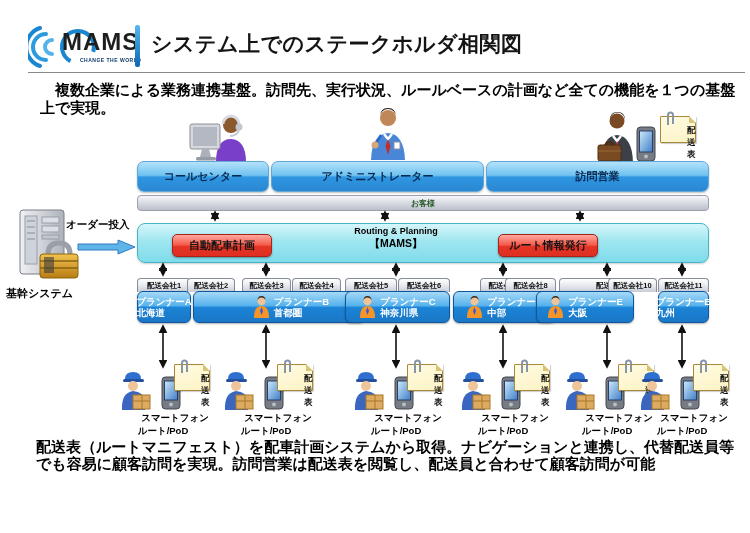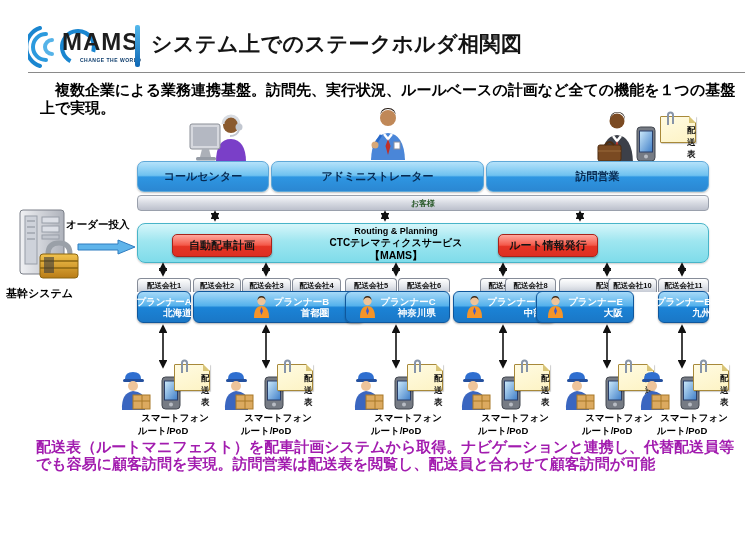--- a/index.html
+++ b/index.html
@@ -7,21 +7,21 @@
   .abs{position:absolute;}
   
   .logo{position:absolute;left:28px;top:24px;width:114px;height:46px;}
   .logo-mark{position:absolute;left:0;top:0;}
   .logo-text{position:absolute;left:34px;top:4px;font-size:24px;font-weight:800;color:#1e1e1e;letter-spacing:1px;}
   .logo-tagline{position:absolute;left:52px;top:33px;font-size:5px;font-weight:bold;color:#0a3a6a;letter-spacing:.5px;white-space:nowrap;}
   .logo-bar{position:absolute;left:107px;top:1px;width:5px;height:42px;border-radius:2px;background:linear-gradient(180deg,#55b9ec,#0d67b5);}
   .page-title{position:absolute;left:151px;top:30px;font-size:21px;font-weight:bold;color:#141414;letter-spacing:.5px;white-space:nowrap;}
   .hrule{position:absolute;left:28px;top:72px;width:717px;height:0;border-top:1.5px solid #8a8a8a;}
   .intro{position:absolute;left:40px;top:81px;width:702px;font-size:15px;font-weight:bold;color:#000;line-height:17.5px;margin:0;}
-  .footer-text{position:absolute;left:36px;top:438px;width:708px;font-size:15px;font-weight:bold;color:#a21caf;line-height:17px;margin:0;}
+  .footer-text{position:absolute;left:36px;top:438px;width:708px;font-size:15px;font-weight:bold;color:#000000;line-height:17px;margin:0;}
   
   .topbox{position:absolute;top:161px;height:29px;border-radius:7px;border:1px solid #5fa8d8;
     background:linear-gradient(180deg,#b5e2fa 0%,#6fc2f0 46%,#2e96e2 52%,#2b87d2 100%);
     display:flex;align-items:center;justify-content:center;font-size:11px;font-weight:bold;color:#072a52;
     box-shadow:0 1px 2px rgba(0,0,0,.25);}
   .custbar{position:absolute;left:137px;top:195px;width:570px;height:14px;border-radius:4px;border:1px solid #9aa0ac;
     background:linear-gradient(180deg,#f7f8fb 0%,#d7dae2 50%,#bcc0cc 100%);
     display:flex;align-items:center;justify-content:center;font-size:8px;font-weight:bold;color:#2d5c2d;}
   
   .routing{position:absolute;left:137px;top:223px;width:570px;height:38px;border-radius:8px;border:1px solid #48b4c8;
@@ -35,21 +35,21 @@
   .rc2{font-size:10px;font-weight:bold;line-height:12px;}
   .rc3{font-size:10.5px;font-weight:bold;line-height:12px;}
   
   .tab{position:absolute;top:278px;height:13px;border:1px solid #868c98;border-bottom:none;border-radius:4px 4px 0 0;
     background:linear-gradient(180deg,#ffffff 0%,#e4e7ec 55%,#c7ccd6 100%);
     display:flex;align-items:center;justify-content:center;font-size:7.5px;font-weight:bold;color:#111;}
   
   .planner{position:absolute;top:291px;height:30px;border-radius:6px;border:1px solid #0f579c;
     background:linear-gradient(180deg,#a6d9f8 0%,#56b2ec 45%,#1b83d6 52%,#1a77c6 100%);
     display:flex;align-items:center;justify-content:center;gap:4px;color:#fff;box-shadow:0 1px 2px rgba(0,0,0,.3);}
-  .planner .ptxt{text-align:right;font-weight:bold;font-size:9.5px;line-height:11px;white-space:nowrap;}
+  .planner .ptxt{text-align:left;font-weight:bold;font-size:9.5px;line-height:11px;white-space:nowrap;}
   
   .dgroup{position:absolute;top:364px;width:92px;text-align:center;}
   .cluster{position:relative;width:92px;height:46px;}
   .doc{position:absolute;width:34px;height:25px;background:linear-gradient(160deg,#fffbe2 0%,#fdf3c4 100%);
     border:1px solid #a8893a;border-radius:1px;box-shadow:1px 1px 1px rgba(0,0,0,.2);}
   .doc .fold{position:absolute;right:-1px;top:-1px;width:0;height:0;border-style:solid;border-width:0 7px 7px 0;border-color:transparent #fff transparent transparent;}
   .doc .fold2{position:absolute;right:-1px;top:-1px;width:0;height:0;border-style:solid;border-width:7px 0 0 7px;border-color:transparent transparent transparent #d9c578;}
   .doc-label{position:absolute;left:0;right:0;top:8px;font-size:8.5px;font-weight:bold;color:#111;padding-left:26px;}
   .clip{position:absolute;left:3px;top:-6px;}
   .dline1{font-size:9.5px;font-weight:bold;color:#000;line-height:13px;margin-top:1px;text-align:right;}
@@ -167,28 +167,27 @@
 
   <div class="topbox" style="left:137px;width:130px;">コールセンター</div>
   <div class="topbox" style="left:271px;width:211px;">アドミニストレーター</div>
   <div class="topbox" style="left:486px;width:221px;">訪問営業</div>
   <div class="custbar">お客様</div>
 
   <div class="routing">
     <div class="redbtn" style="left:34px;">自動配車計画</div>
     <div class="routing-center">
       <div class="rc1">Routing &amp; Planning</div>
-      <div class="rc2">CTCテレマティクスサービス</div>
       <div class="rc3">【MAMS】</div>
     </div>
     <div class="redbtn" style="left:360px;">ルート情報発行</div>
   </div>
 
   <div class="tab" style="left:137px;width:52px;">配送会社1</div>
-  <div class="tab" style="left:193px;width:46px;">配送会社2</div>
+  <div class="tab" style="left:187px;width:46px;">配送会社2</div>
   <div class="tab" style="left:242px;width:47px;">配送会社3</div>
   <div class="tab" style="left:292px;width:47px;">配送会社4</div>
   <div class="tab" style="left:345px;width:50px;">配送会社5</div>
   <div class="tab" style="left:398px;width:50px;">配送会社6</div>
   <div class="tab" style="left:480px;width:49px;">配送会社7</div>
   <div class="tab" style="left:505px;width:49px;">配送会社8</div>
   <div class="tab" style="left:559px;width:46px;padding-left:30px;">配送会社9</div>
   <div class="tab" style="left:608px;width:47px;">配送会社10</div>
   <div class="tab" style="left:658px;width:49px;">配送会社11</div>
 

